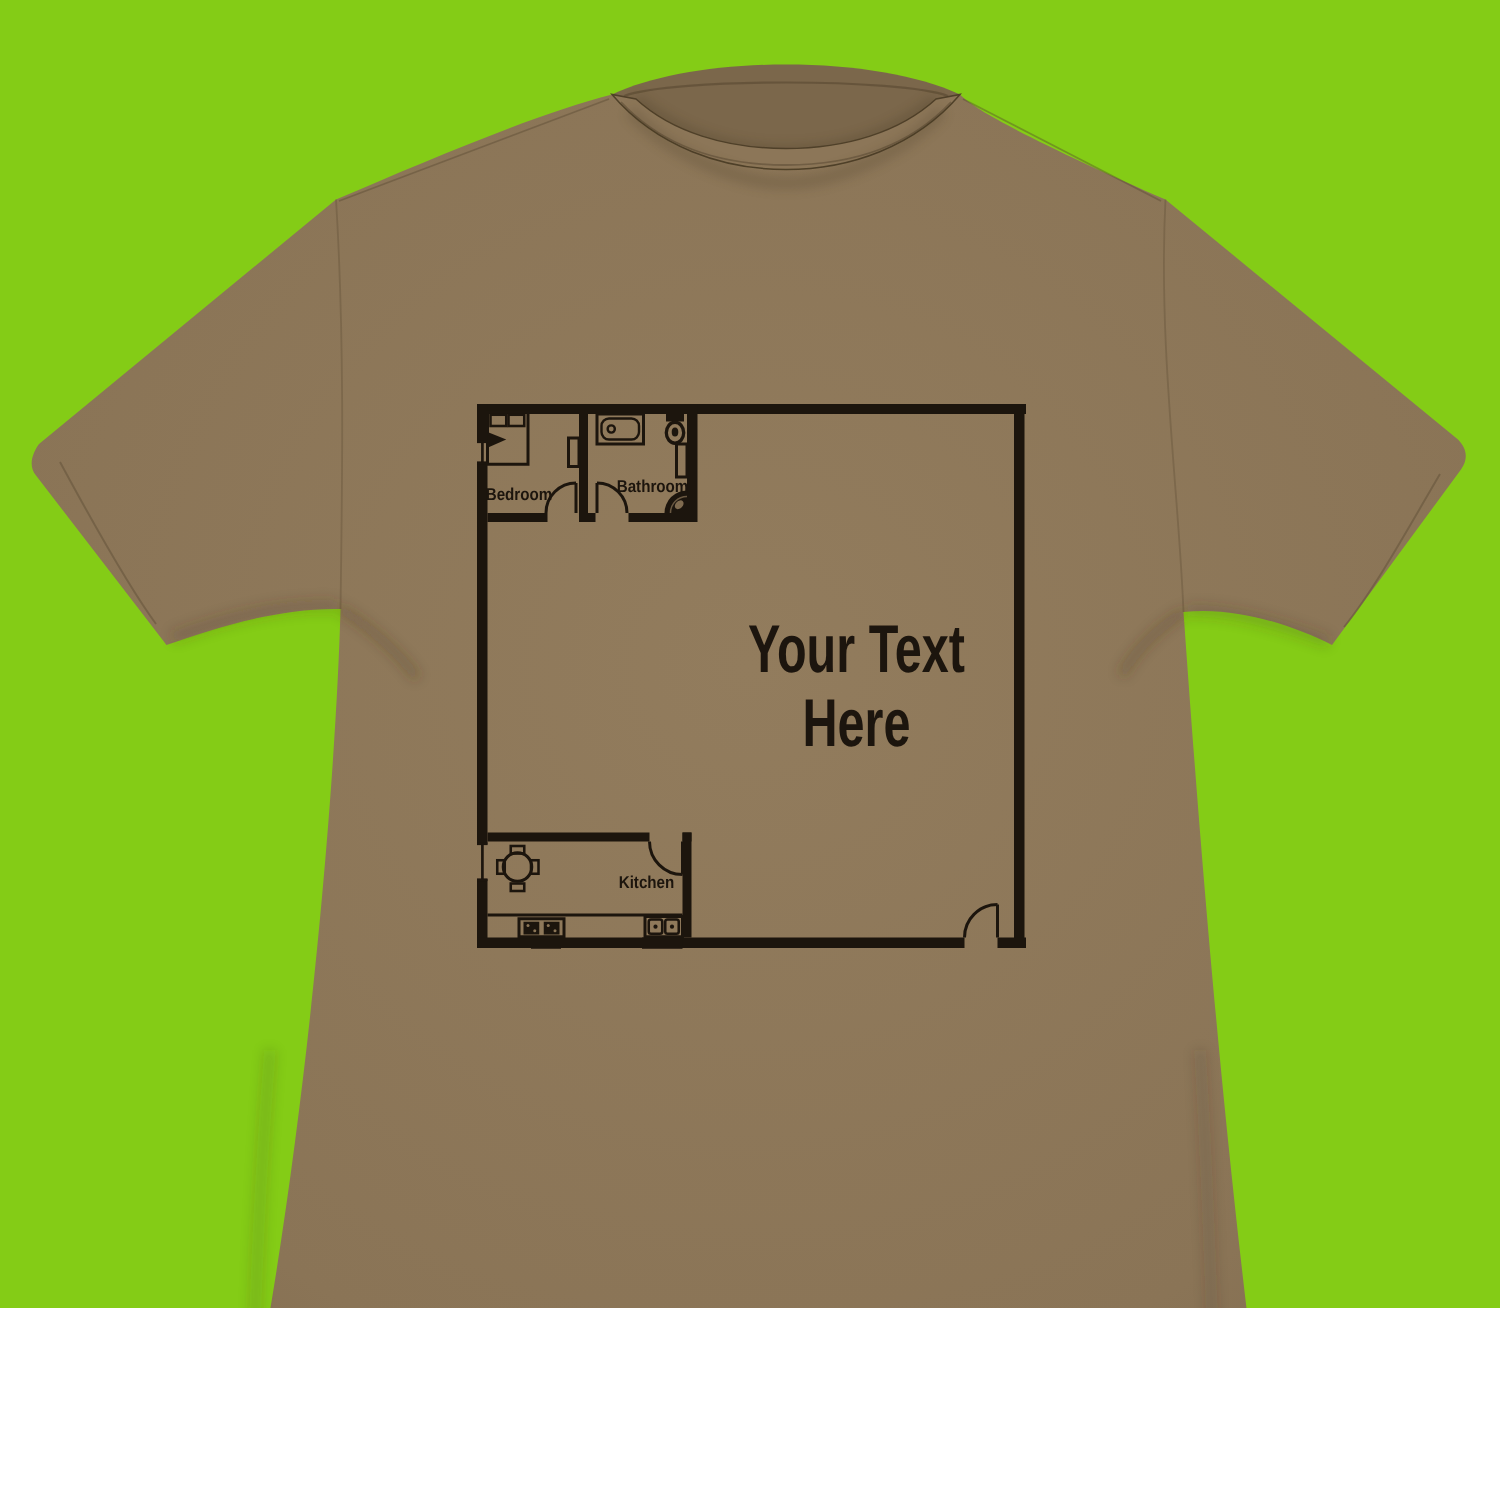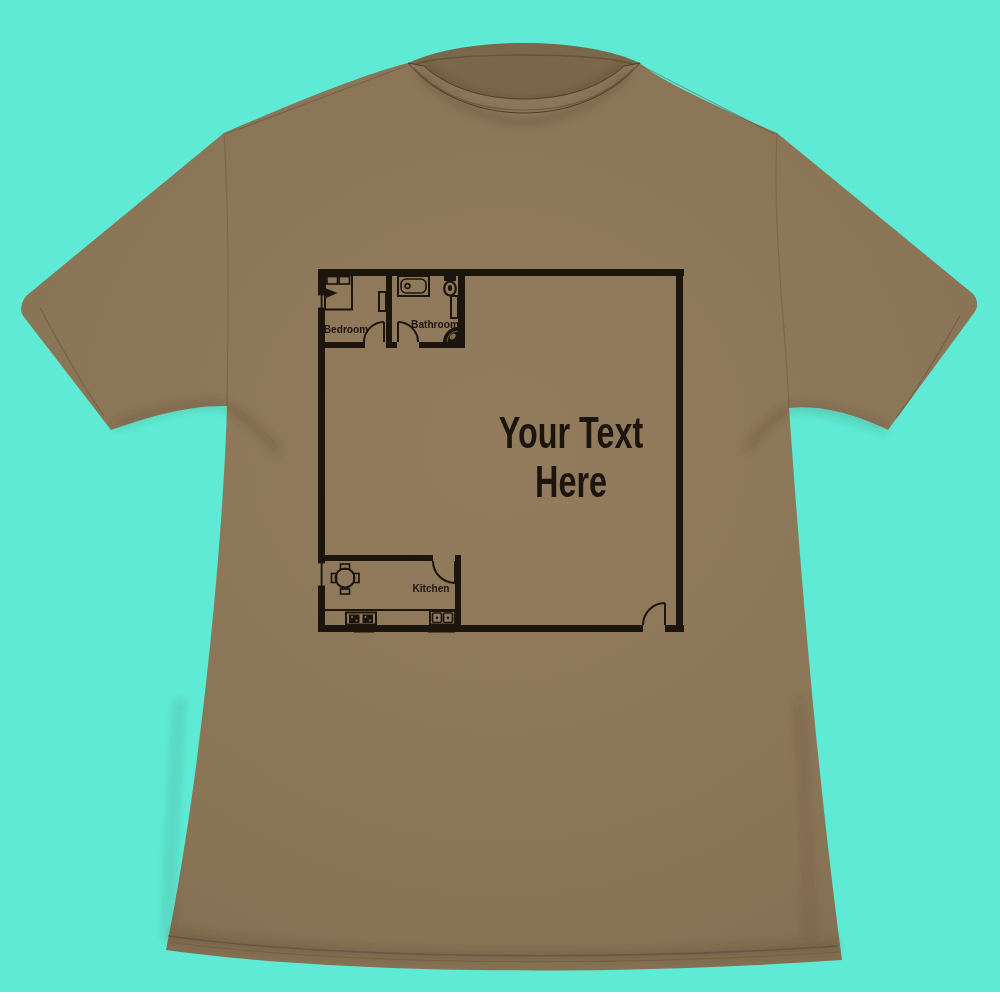--- a/index.html
+++ b/index.html
@@ -1,20 +1,20 @@
 <!DOCTYPE html>
 <html><head>
 <meta charset="utf-8">
 <style>
   html, body { margin: 0; padding: 0; background: #ffffff; }
   .stage {
     position: relative;
     width: 1000px;
-    height: 992px;
-    background: #5eead4;
+    height: 872px;
+    background: #84cc16;
     overflow: hidden;
     font-family: "Liberation Sans", sans-serif;
   }
   .stage svg { position: absolute; left: 0; top: 0; }
   .plan-label {
     font-family: "Liberation Sans", sans-serif;
     font-weight: 700;
     fill: #17100a;
   }
   .room-label { font-size: 11.5px; }

